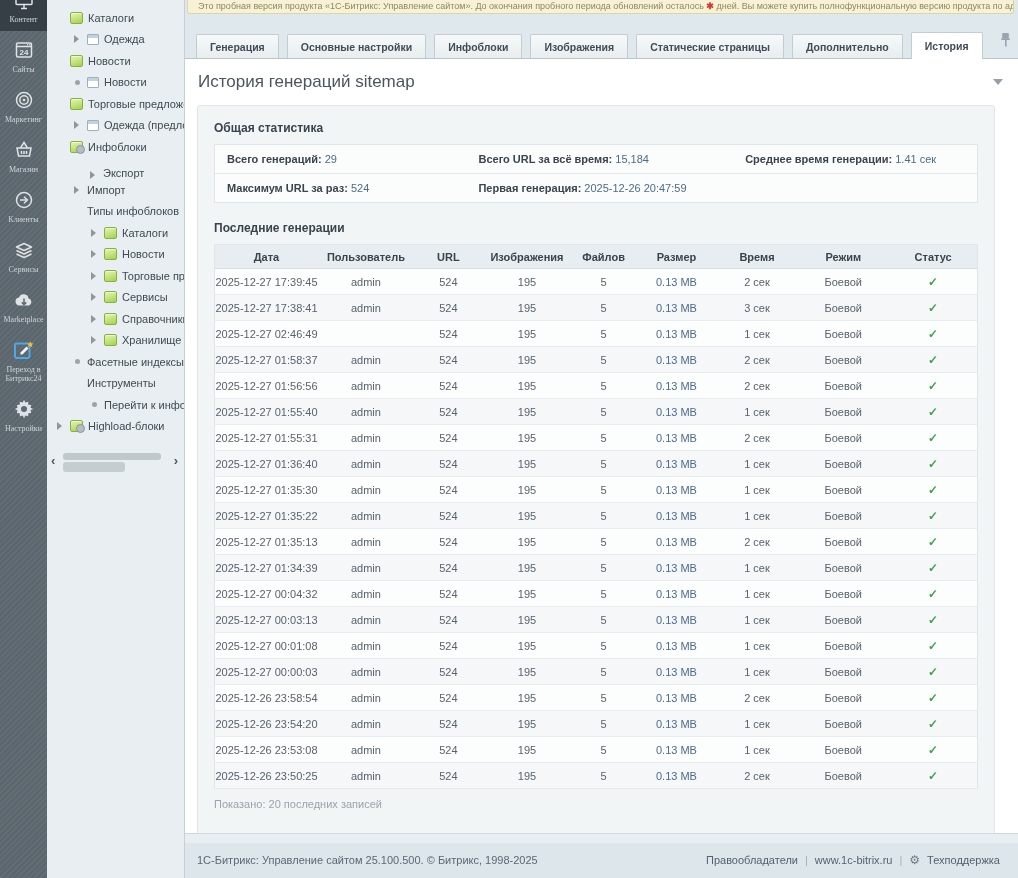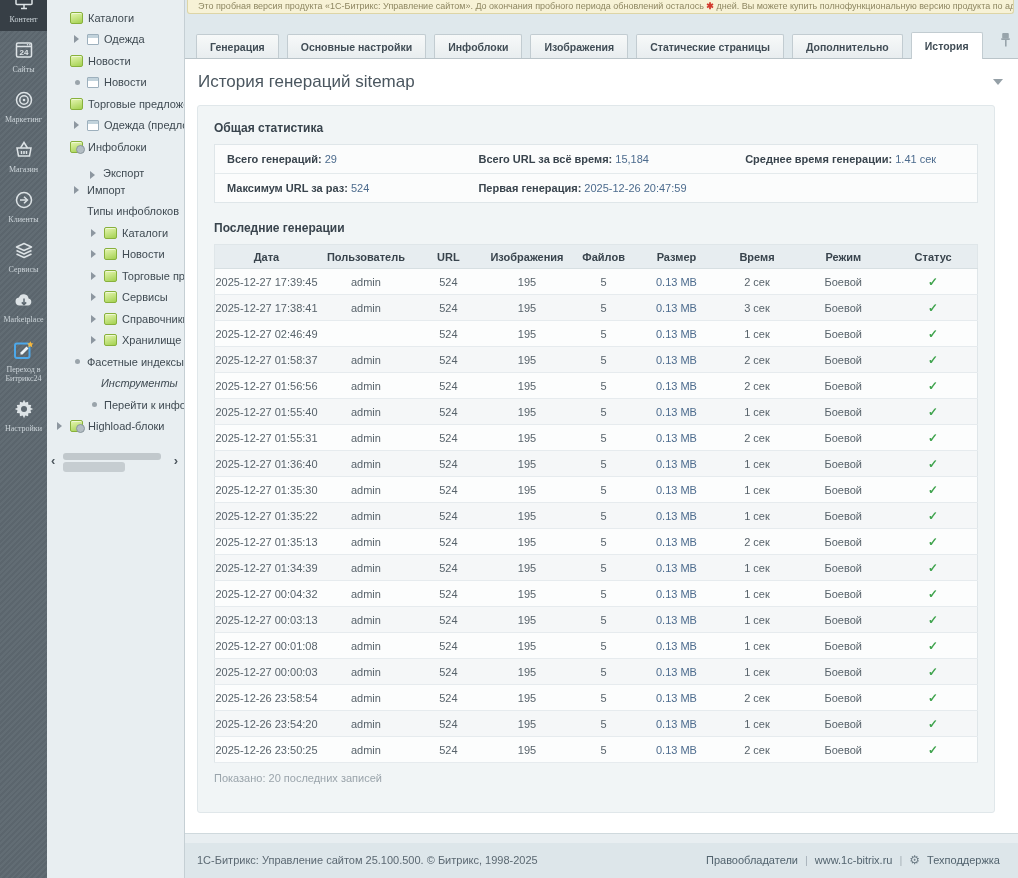--- a/index.html
+++ b/index.html
@@ -275,21 +275,21 @@
         </div>
         <div class="tree-item" style="padding-left: 44px;">
           <span class="tw-exp exp-closed"></span>
           <span class="tw-ico ico-infoblock"></span>
           <span class="tree-label">Хранилище данных</span>
         </div>
         <div class="tree-item" style="padding-left: 27px;">
           <span class="tw-exp exp-dot"></span>
           <span class="tree-label">Фасетные индексы</span>
         </div>
-        <div class="tree-item" style="padding-left: 41px; font-style: italic;">
+        <div class="tree-item" style="padding-left: 27px;">
           <span class="tw-exp exp-open"></span>
           <span class="tree-label">Инструменты</span>
         </div>
         <div class="tree-item" style="padding-left: 44px;">
           <span class="tw-exp exp-dot"></span>
           <span class="tree-label">Перейти к инфоблоку /</span>
         </div>
         <div class="tree-item" style="padding-left: 10px;">
           <span class="tw-exp exp-closed"></span>
           <span class="tw-ico ico-infoblock gear"></span>
@@ -562,20 +562,31 @@
                 <td>admin</td>
                 <td>524</td>
                 <td>195</td>
                 <td>5</td>
                 <td class="size">0.13 MB</td>
                 <td>1 сек</td>
                 <td>Боевой</td>
                 <td class="check">✓</td>
               </tr>
               <tr>
+                <td>2025-12-26 23:53:08</td>
+                <td>admin</td>
+                <td>524</td>
+                <td>195</td>
+                <td>5</td>
+                <td class="size">0.13 MB</td>
+                <td>1 сек</td>
+                <td>Боевой</td>
+                <td class="check">✓</td>
+              </tr>
+              <tr>
                 <td>2025-12-26 23:50:25</td>
                 <td>admin</td>
                 <td>524</td>
                 <td>195</td>
                 <td>5</td>
                 <td class="size">0.13 MB</td>
                 <td>2 сек</td>
                 <td>Боевой</td>
                 <td class="check">✓</td>
               </tr>

